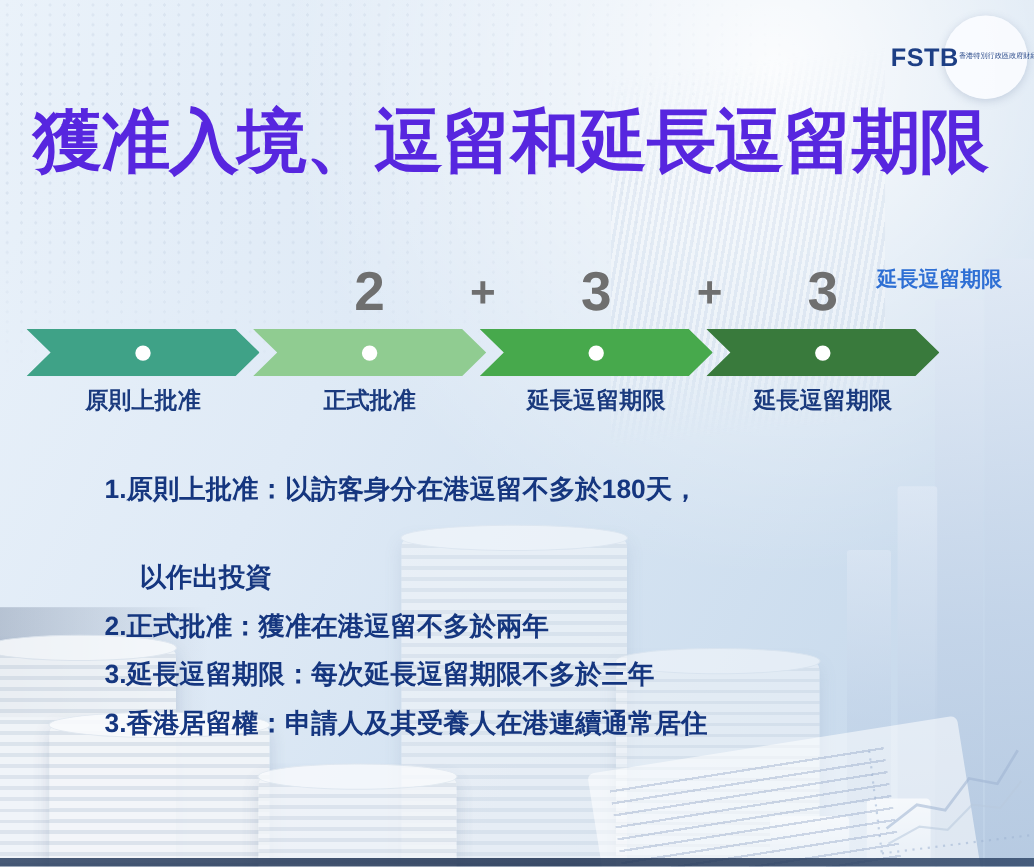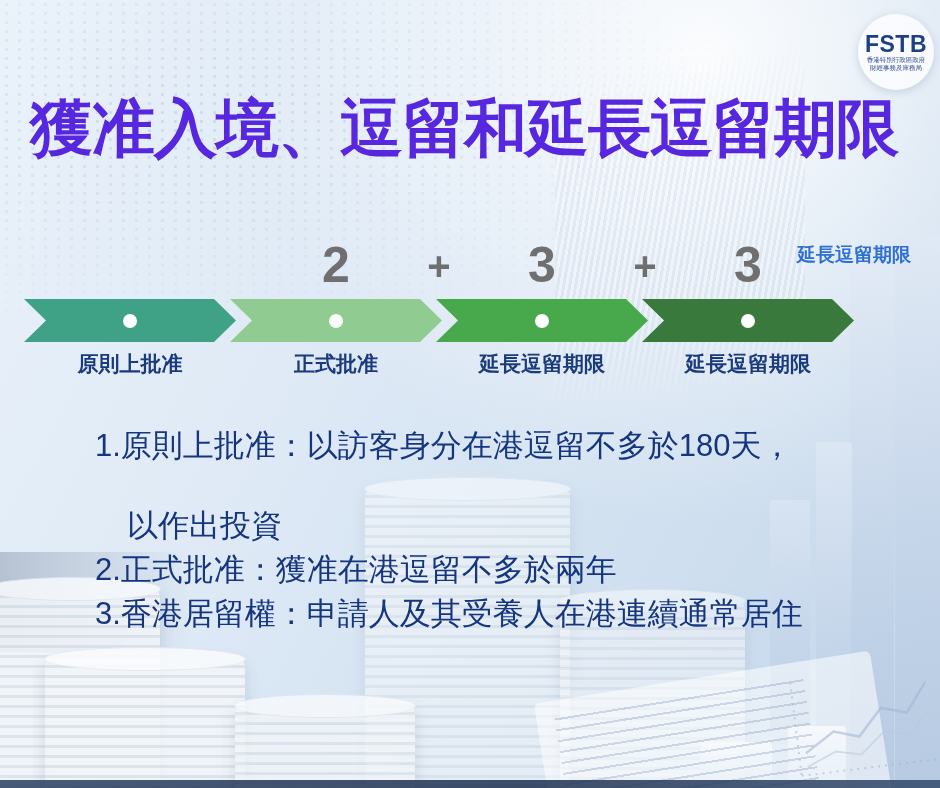--- a/index.html
+++ b/index.html
@@ -32,21 +32,21 @@
   .doc-sheet{position:absolute;left:545px;top:676px;width:340px;height:170px;
     background:rgba(255,255,255,.55);transform:rotate(-9deg);border-radius:6px;}
   .doc-sheet::before{content:"";position:absolute;left:18px;top:16px;right:70px;bottom:18px;
     background:repeating-linear-gradient(0deg,rgba(140,160,195,.38) 0 2px,transparent 2px 11px);}
   .mini-chart{position:absolute;left:788px;top:668px;width:150px;height:115px;opacity:.55;transform:rotate(-7deg);}
   .bottom-strip{position:absolute;left:0;bottom:0;width:100%;height:8px;
     background:linear-gradient(90deg,#2a3f60,#1d3050 55%,#32496b);opacity:.85;}
   
   .logo{position:absolute;left:858px;top:14px;width:76px;height:76px;border-radius:50%;
     background:rgba(250,252,255,.88);box-shadow:0 2px 8px rgba(90,110,150,.25);
-    display:flex;flex-direction:column;align-items:center;justify-content:center;text-align:center;}
+    display:flex;flex-direction:row;align-items:center;justify-content:center;text-align:center;}
   .logo-abbr{font-size:23px;font-weight:bold;color:#1d3f85;letter-spacing:.5px;line-height:24px;}
   .logo-org{font-size:6.5px;color:#2a4a8a;line-height:8px;white-space:nowrap;}
   
   .title{position:absolute;left:30px;top:86px;width:885px;font-size:63px;font-weight:700;
     color:#5726df;letter-spacing:-1px;white-space:nowrap;}
   
   .duration{position:absolute;top:236px;font-size:50px;font-weight:bold;color:#6f6f6f;text-align:center;}
   .plus{position:absolute;top:244px;font-size:40px;font-weight:bold;color:#6f6f6f;text-align:center;}
   .annotation{position:absolute;left:770px;top:242px;width:168px;text-align:center;
     font-size:19px;font-weight:bold;color:#2e6fd4;line-height:25px;}
@@ -55,21 +55,21 @@
   .stage-1{background:#3fa287;}
   .stage-2{background:#90cc91;}
   .stage-3{background:#47a94c;}
   .stage-4{background:#397a3c;}
   .dot{position:absolute;left:50%;top:50%;width:14px;height:14px;margin:-7px 0 0 -7px;
     border-radius:50%;background:#ffffff;}
   .stage-label{position:absolute;top:350px;width:212px;text-align:center;
     font-size:21px;font-weight:bold;color:#1a3a7e;}
   
   .notes{position:absolute;left:95px;top:424px;width:790px;}
-  .note-line{font-size:31px;font-weight:normal;color:#15367f;line-height:44px;white-space:nowrap;}
+  .note-line{font-size:24px;font-weight:bold;color:#15367f;line-height:44px;white-space:nowrap;}
   .note-line.indent{padding-left:32px;margin-top:36px;}
 </style>
 </head>
 <body>
 
 <div class="canvas">
 
   <div class="map-dots"></div>
   <div class="bldg-texture"></div>
   <div class="city-shadow"></div>
@@ -129,16 +129,17 @@
 
   <div class="stage-label" style="left:230px;">正式批准</div>
   <div class="stage-label" style="left:24px;">原則上批准</div>
   <div class="stage-label" style="left:436px;">延長逗留期限</div>
   <div class="stage-label" style="left:642px;">延長逗留期限</div>
 
   <div class="notes">
     <div class="note-line">1.原則上批准：以訪客身分在港逗留不多於180天，</div>
     <div class="note-line indent">以作出投資</div>
     <div class="note-line">2.正式批准：獲准在港逗留不多於兩年</div>
+    <div class="note-line">3.延長逗留期限：每次延長逗留期限不多於三年</div>
     <div class="note-line">3.香港居留權：申請人及其受養人在港連續通常居住</div>
   </div>
 
 </div>
 
 </body></html>

